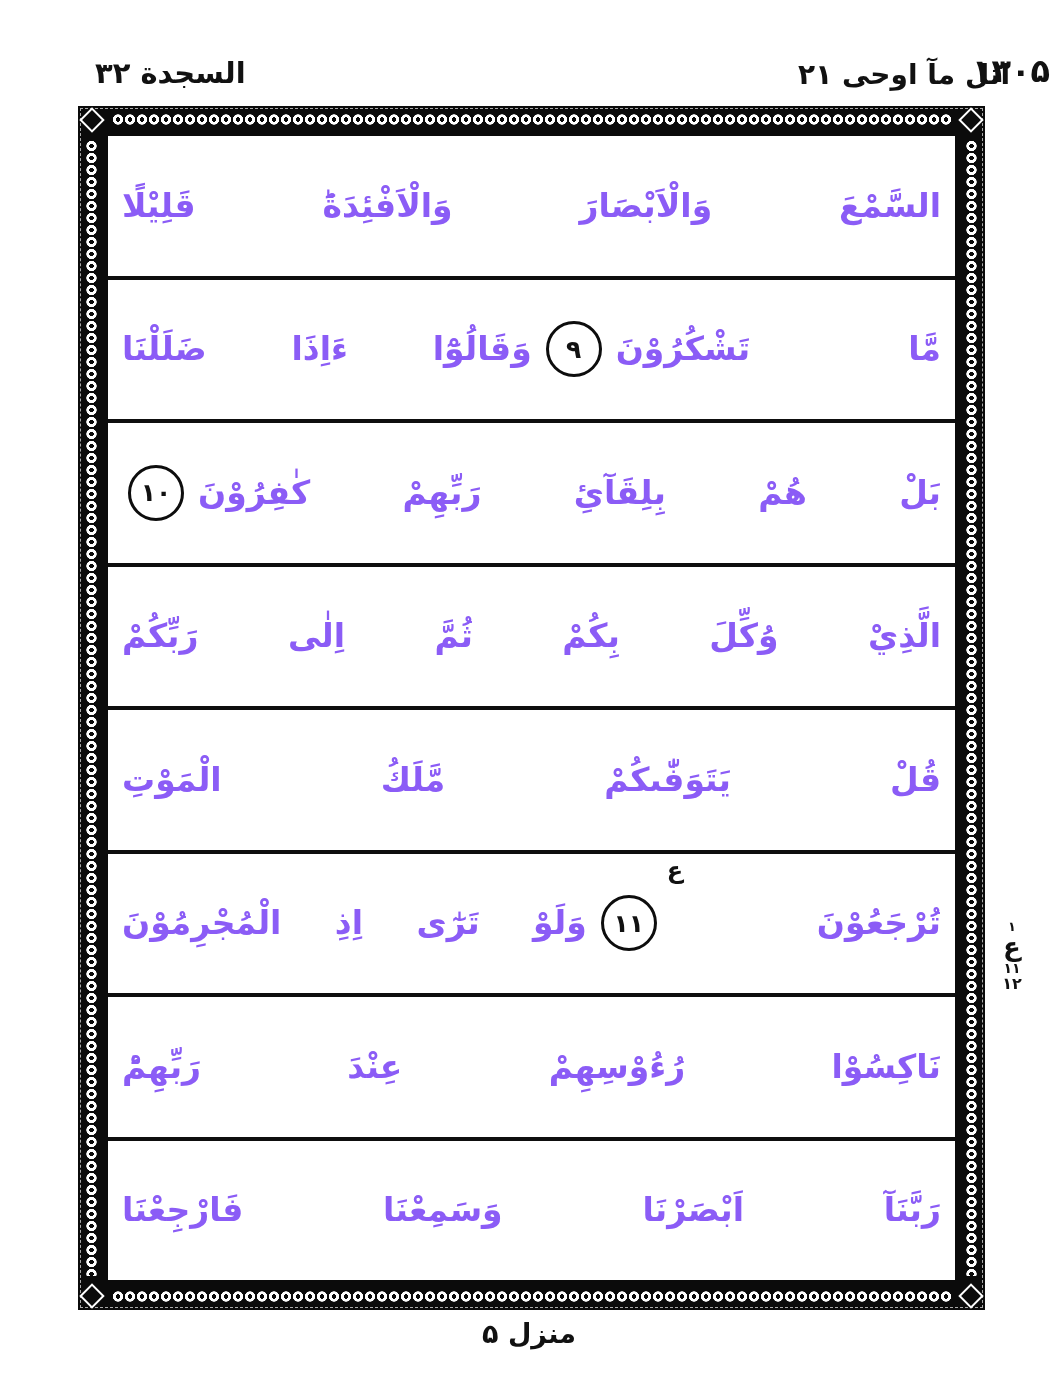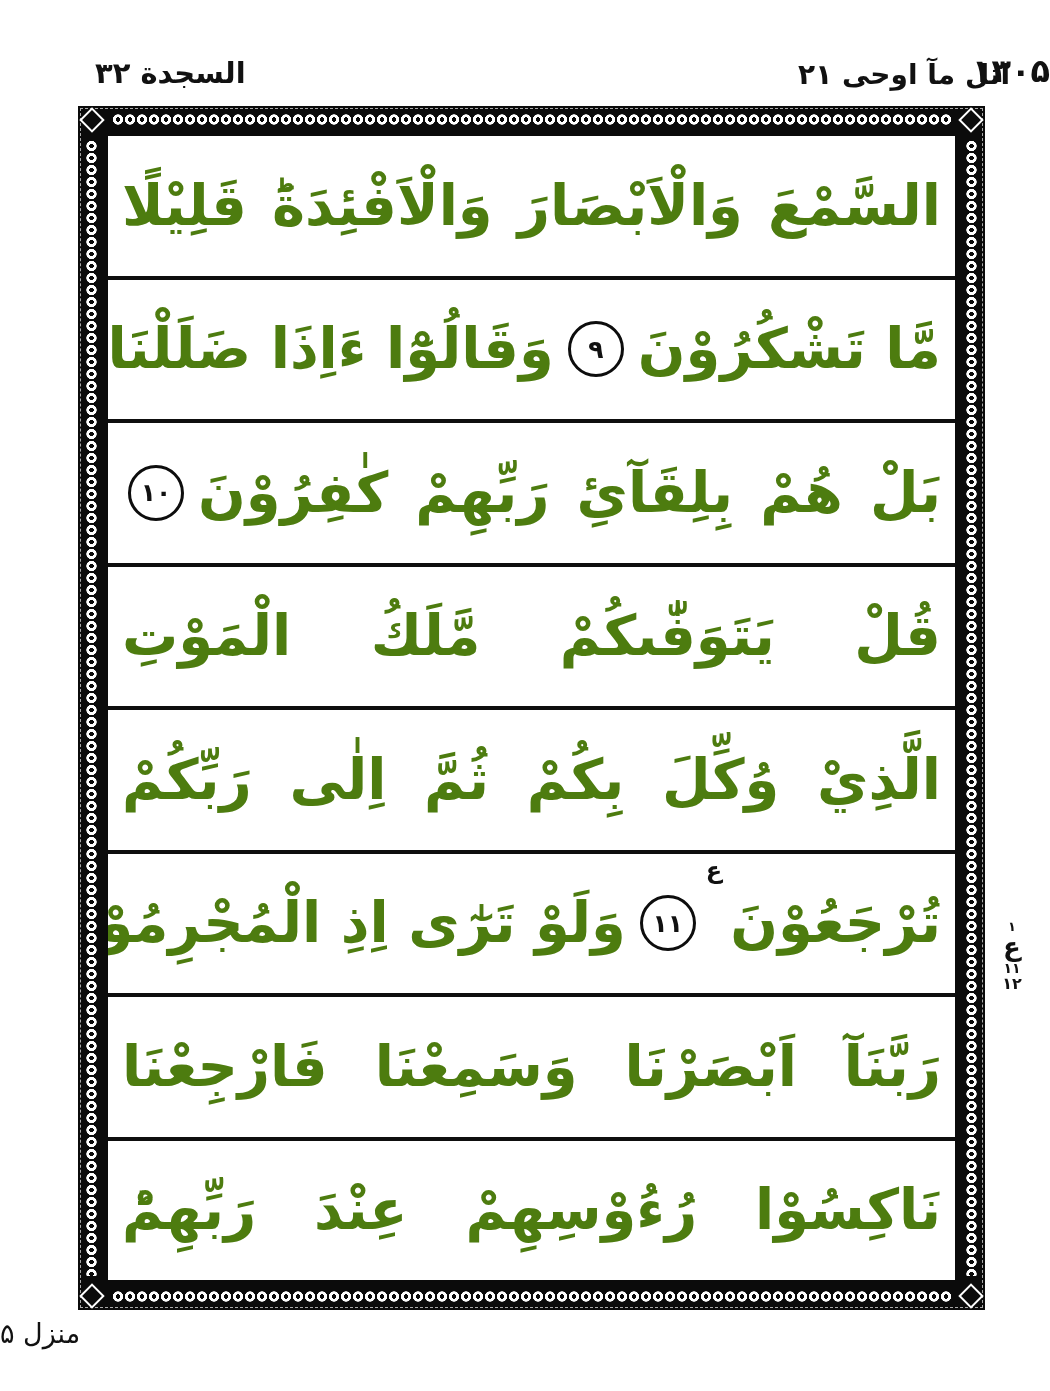--- a/index.html
+++ b/index.html
@@ -69,25 +69,25 @@
     display:flex;align-items:center;
     direction:rtl;
     border-bottom:4px solid #0e0e0e;
     padding:0 14px;
     overflow:hidden;
     gap:8px;
   }
   .line-row:last-child{border-bottom:none;}
   .seg-text{
     flex:1 1 auto;
-    font-size:56px;font-weight:bold;
+    font-size:33px;font-weight:bold;
     text-align:justify;text-align-last:justify;
     white-space:nowrap;
     line-height:1.1;
-    color:#4d7c0f;
+    color:#8b5cf6;
   }
   .line-row.single .seg-text{width:100%;}
   .verse-circle{
     flex:0 0 auto;
     width:50px;height:50px;border:3.5px solid #0d0d0d;border-radius:50%;
     display:inline-flex;align-items:center;justify-content:center;
     font-size:25px;font-weight:bold;line-height:1;
     margin:0 6px;
   }
   .ruku-ain{
@@ -103,21 +103,21 @@
     text-align:center;font-weight:bold;direction:rtl;line-height:1.05;
   }
   .margin-marker .mm-top{font-size:13px;display:block;}
   .margin-marker .mm-ain{font-size:26px;display:block;}
   .margin-marker .mm-mid{font-size:14px;display:block;}
   .margin-marker .mm-bottom{font-size:16px;display:block;}
 
   
   .footer-label{
     position:absolute;left:0;right:0;top:1318px;
-    text-align:left;font-size:27px;font-weight:normal;direction:rtl;
+    text-align:center;font-size:27px;font-weight:bold;direction:rtl;padding-left:8px;
   }
 </style>
 </head>
 <body>
 
 <div class="runhead">
   <span class="hd-left">السجدة ۳۲</span>
   <span class="hd-center">۱۳۰۵</span>
   <span class="hd-right">اتل مآ اوحی ۲۱</span>
 </div>
@@ -139,36 +139,36 @@
       <div class="line-row">
         <span class="seg-text">مَّا تَشْكُرُوْنَ</span>
         <span class="verse-circle">۹</span>
         <span class="seg-text">وَقَالُوْٓا ءَاِذَا ضَلَلْنَا</span>
       </div>
       <div class="line-row">
         <span class="seg-text">بَلْ هُمْ بِلِقَآئِ رَبِّهِمْ كٰفِرُوْنَ</span>
         <span class="verse-circle">۱۰</span>
       </div>
       <div class="line-row single">
-        <span class="seg-text">قُلْ يَتَوَفّٰىكُمْ مَّلَكُ الْمَوْتِ</span>
+        <span class="seg-text">الَّذِيْ وُكِّلَ بِكُمْ ثُمَّ اِلٰى رَبِّكُمْ</span>
       </div>
       <div class="line-row single">
-        <span class="seg-text">الَّذِيْ وُكِّلَ بِكُمْ ثُمَّ اِلٰى رَبِّكُمْ</span>
+        <span class="seg-text">قُلْ يَتَوَفّٰىكُمْ مَّلَكُ الْمَوْتِ</span>
       </div>
       <div class="line-row">
         <span class="seg-text">تُرْجَعُوْنَ</span>
         <span class="ruku-ain">ع</span>
         <span class="verse-circle">۱۱</span>
         <span class="seg-text">وَلَوْ تَرٰٓى اِذِ الْمُجْرِمُوْنَ</span>
       </div>
       <div class="line-row single">
-        <span class="seg-text">رَبَّنَآ اَبْصَرْنَا وَسَمِعْنَا فَارْجِعْنَا</span>
+        <span class="seg-text">نَاكِسُوْا رُءُوْسِهِمْ عِنْدَ رَبِّهِمْؕ</span>
       </div>
       <div class="line-row single">
-        <span class="seg-text">نَاكِسُوْا رُءُوْسِهِمْ عِنْدَ رَبِّهِمْؕ</span>
+        <span class="seg-text">رَبَّنَآ اَبْصَرْنَا وَسَمِعْنَا فَارْجِعْنَا</span>
       </div>
     </div>
 </div>
 
 <div class="margin-marker">
   <span class="mm-top">۱</span>
   <span class="mm-ain">ع</span>
   <span class="mm-mid">۱۱</span>
   <span class="mm-bottom">۱۲</span>
 </div>

